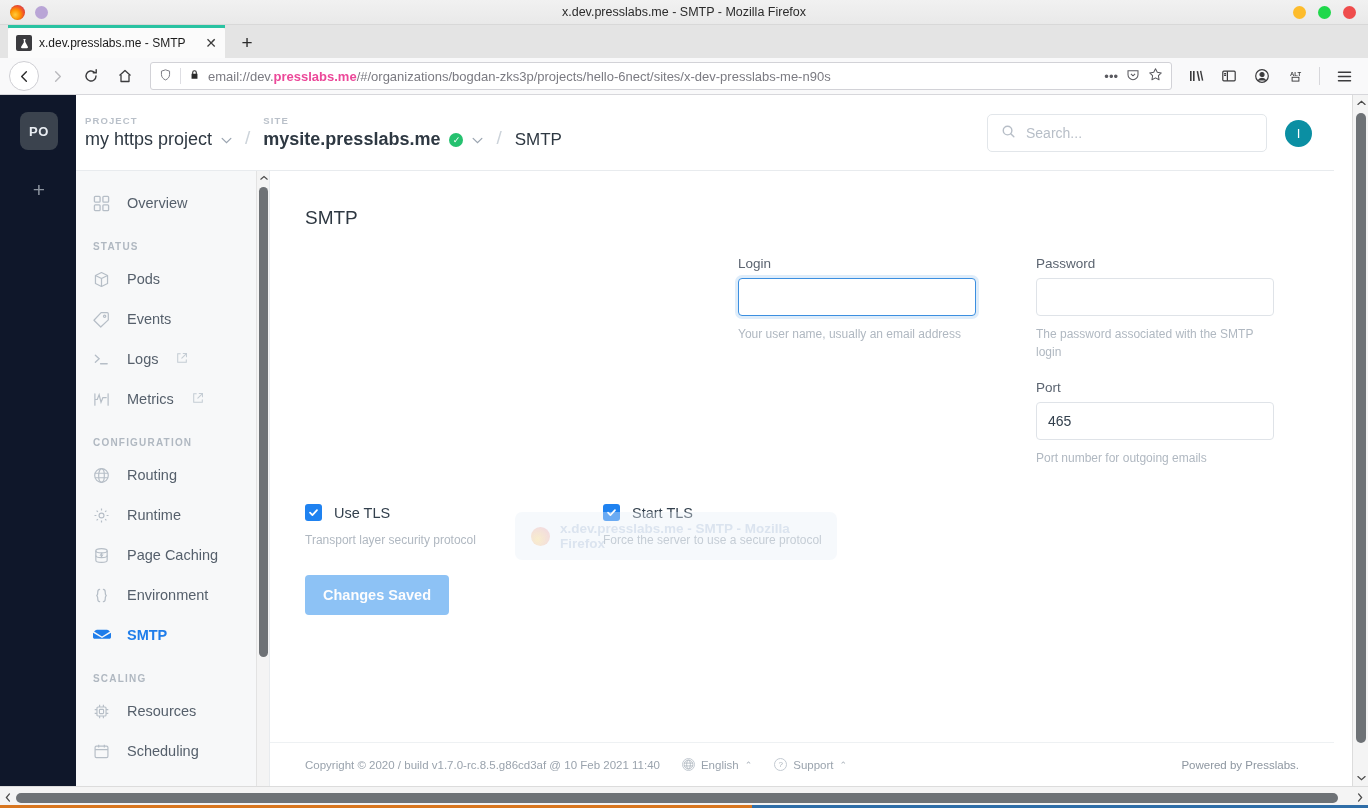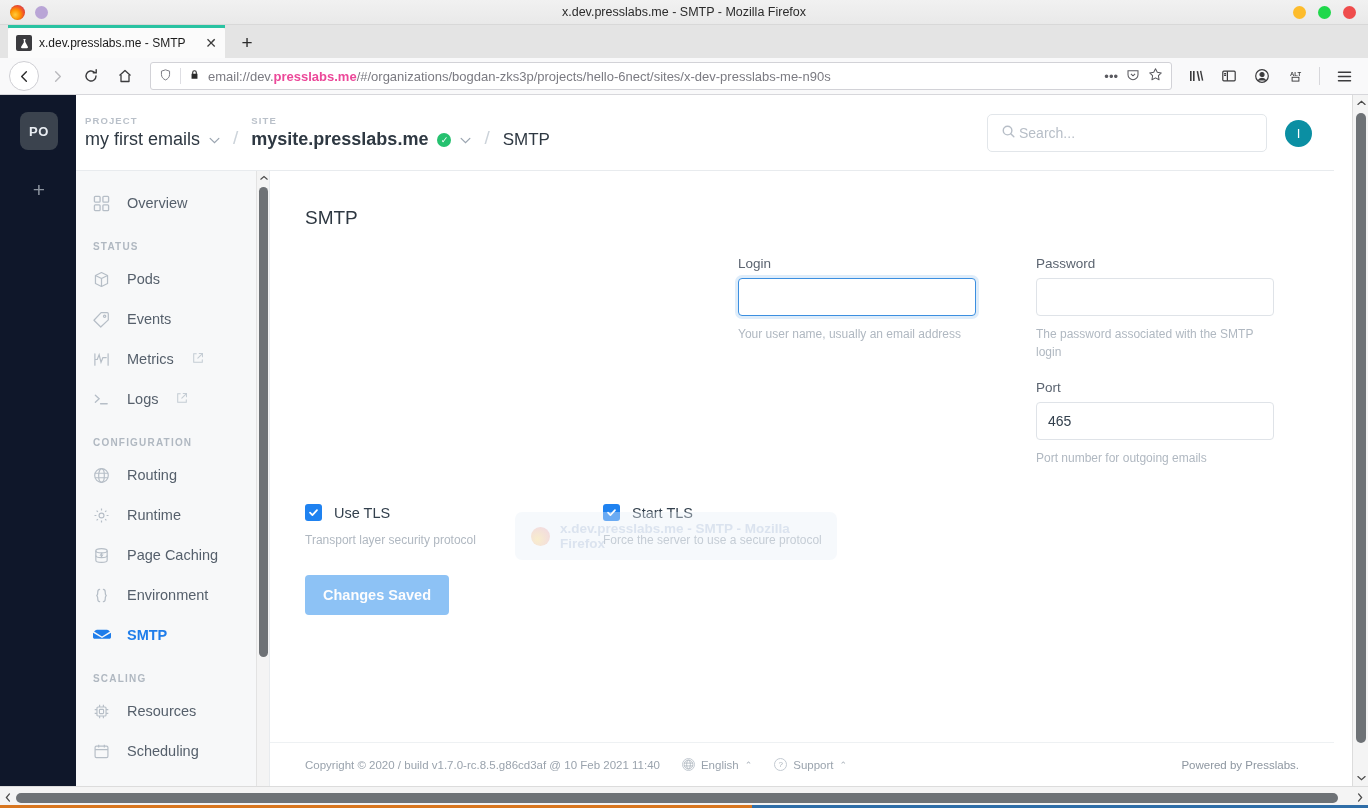--- a/index.html
+++ b/index.html
@@ -147,21 +147,21 @@
     color: #fff; font-size: 9px;
   }
   .crumb-leaf { font-size: 17px; color: #2e3842; align-self: flex-end; }
 
   .header-right {
     position: absolute; right: 22px; top: 0; height: 76px;
     display: flex; align-items: center; gap: 18px;
   }
   .searchbox {
     width: 280px; height: 38px; border: 1px solid #e2e6ea; border-radius: 5px;
-    display: flex; align-items: center; gap: 3px; padding: 0 13px;
+    display: flex; align-items: center; gap: 10px; padding: 0 13px;
     background: #fff;
   }
   .search-ico { color: #b7bec7; font-size: 14px; }
   .search-input {
     border: 0; outline: 0; font-size: 14px; color: #33404d;
     font-family: "Liberation Sans", sans-serif; width: 100%; background: transparent;
   }
   .search-input::placeholder { color: #b7bec7; }
   .user-avatar {
     width: 27px; height: 27px; border-radius: 50%; background: #0b8fa3;
@@ -431,21 +431,21 @@
   <div class="rail">
     <div class="org-avatar">PO</div>
     <div class="rail-add">+</div>
   </div>
 
   <div class="app-header">
     <div class="crumbs">
       <div class="crumb-group">
         <div class="crumb-eyebrow">PROJECT</div>
         <div class="crumb-main">
-          <span class="crumb-name">my first emails</span>
+          <span class="crumb-name">my https project</span>
           <span class="chev">
             <svg width="11" height="7" viewBox="0 0 12 8" fill="none" stroke="#9aa4b0" stroke-width="1.4" stroke-linecap="round">
                 <path d="M1 1.6L6 6.4l5-4.8"></path>
               </svg>
           </span>
         </div>
       </div>
       <div class="slash">/</div>
       <div class="crumb-group">
         <div class="crumb-eyebrow">SITE</div>
@@ -508,43 +508,43 @@
           <svg width="17" height="17" viewBox="0 0 18 18" fill="none" stroke="currentColor" stroke-width="1.3" stroke-linejoin="round">
               <path d="M8.6 1.8H15a1.2 1.2 0 0 1 1.2 1.2v6.4L8.2 17 1 9.8z"></path>
               <circle cx="12.3" cy="5.6" r="1.2"></circle>
             </svg>
         </span>
         <span class="nav-label">Events</span>
       </div>
 
       <div class="nav-item">
         <span class="nav-ico">
-          <svg width="17" height="17" viewBox="0 0 18 18" fill="none" stroke="currentColor" stroke-width="1.3" stroke-linecap="round">
-              <path d="M2 3v12M2 9h2.5l2-5 2 8 2-5h3.5"></path>
-              <path d="M16 3v12"></path>
-            </svg>
-        </span>
-        <span class="nav-label">Metrics</span>
+          <svg width="17" height="17" viewBox="0 0 18 18" fill="none" stroke="currentColor" stroke-width="1.4" stroke-linecap="round">
+              <path d="M2.5 4.5L6.5 8.3 2.5 12"></path>
+              <path d="M8 13.5h7"></path>
+            </svg>
+        </span>
+        <span class="nav-label">Logs</span>
         <span class="ext-ico">
           <svg width="12" height="12" viewBox="0 0 14 14" fill="none" stroke="currentColor" stroke-width="1.2" stroke-linecap="round">
               <path d="M5 2H2v10h10V9"></path>
               <path d="M8.4 1.8H12.2V5.6"></path>
               <path d="M12.2 1.8L6.8 7.2"></path>
             </svg>
         </span>
       </div>
 
       <div class="nav-item">
         <span class="nav-ico">
-          <svg width="17" height="17" viewBox="0 0 18 18" fill="none" stroke="currentColor" stroke-width="1.4" stroke-linecap="round">
-              <path d="M2.5 4.5L6.5 8.3 2.5 12"></path>
-              <path d="M8 13.5h7"></path>
-            </svg>
-        </span>
-        <span class="nav-label">Logs</span>
+          <svg width="17" height="17" viewBox="0 0 18 18" fill="none" stroke="currentColor" stroke-width="1.3" stroke-linecap="round">
+              <path d="M2 3v12M2 9h2.5l2-5 2 8 2-5h3.5"></path>
+              <path d="M16 3v12"></path>
+            </svg>
+        </span>
+        <span class="nav-label">Metrics</span>
         <span class="ext-ico">
           <svg width="12" height="12" viewBox="0 0 14 14" fill="none" stroke="currentColor" stroke-width="1.2" stroke-linecap="round">
               <path d="M5 2H2v10h10V9"></path>
               <path d="M8.4 1.8H12.2V5.6"></path>
               <path d="M12.2 1.8L6.8 7.2"></path>
             </svg>
         </span>
       </div>
 
       <div class="nav-section">CONFIGURATION</div>

